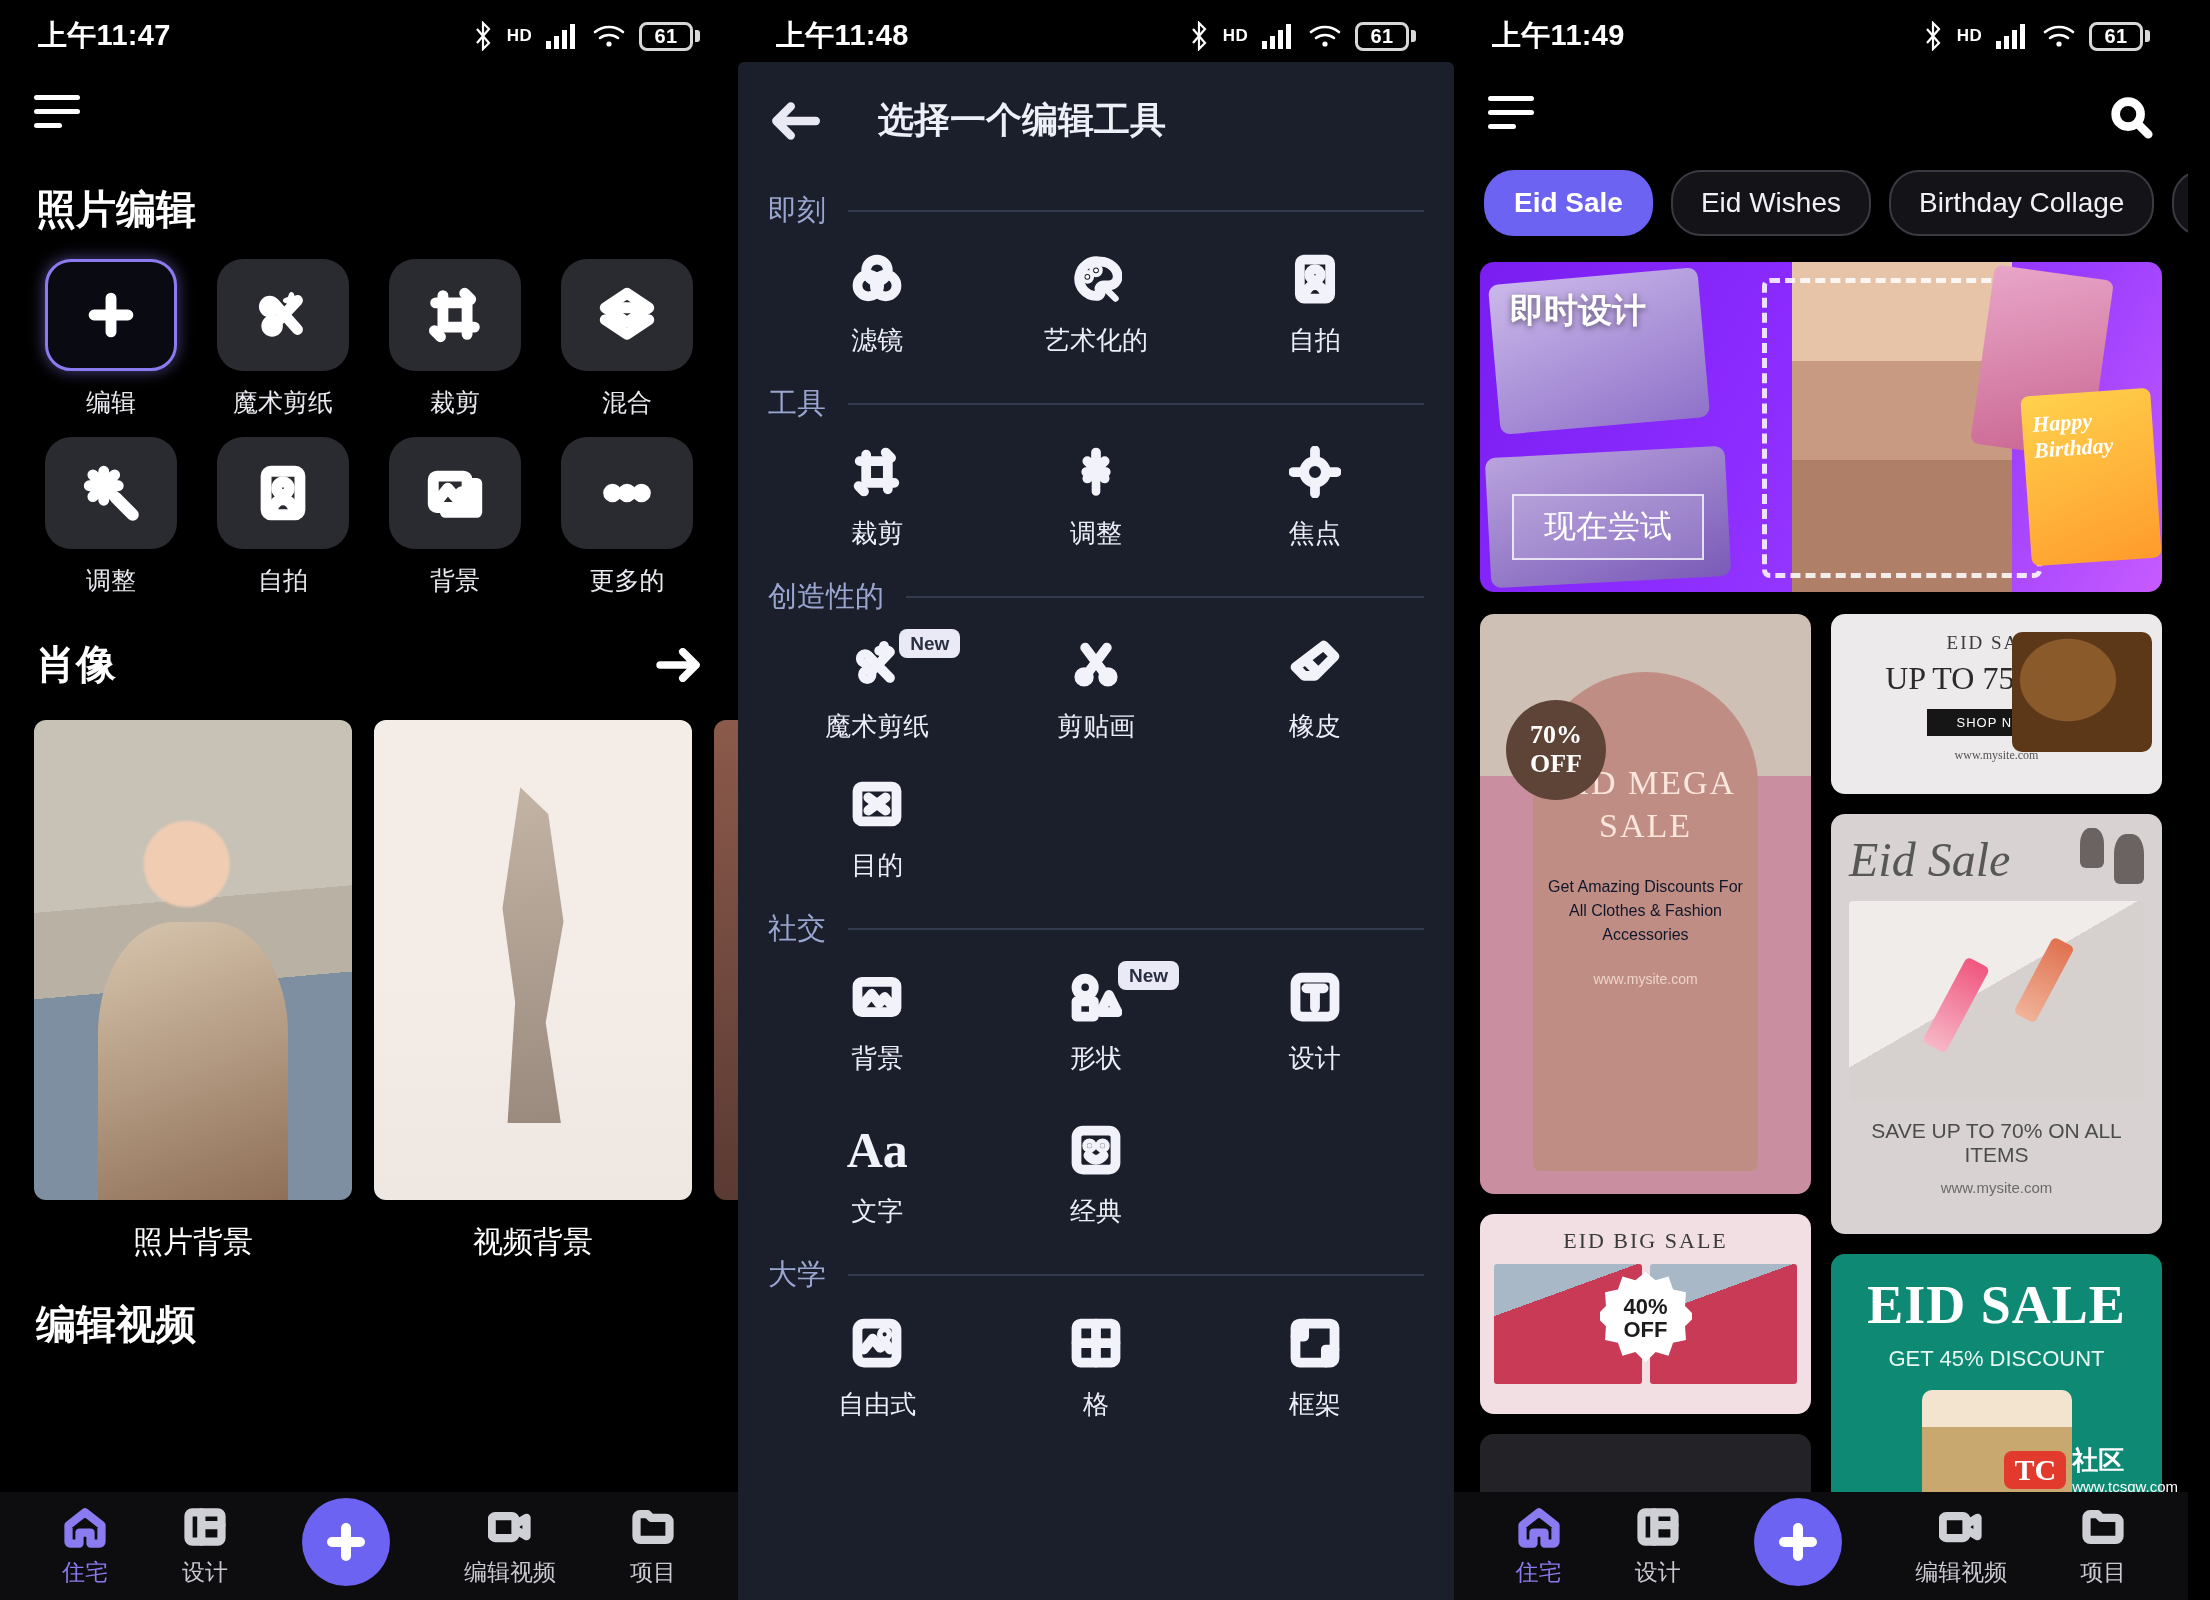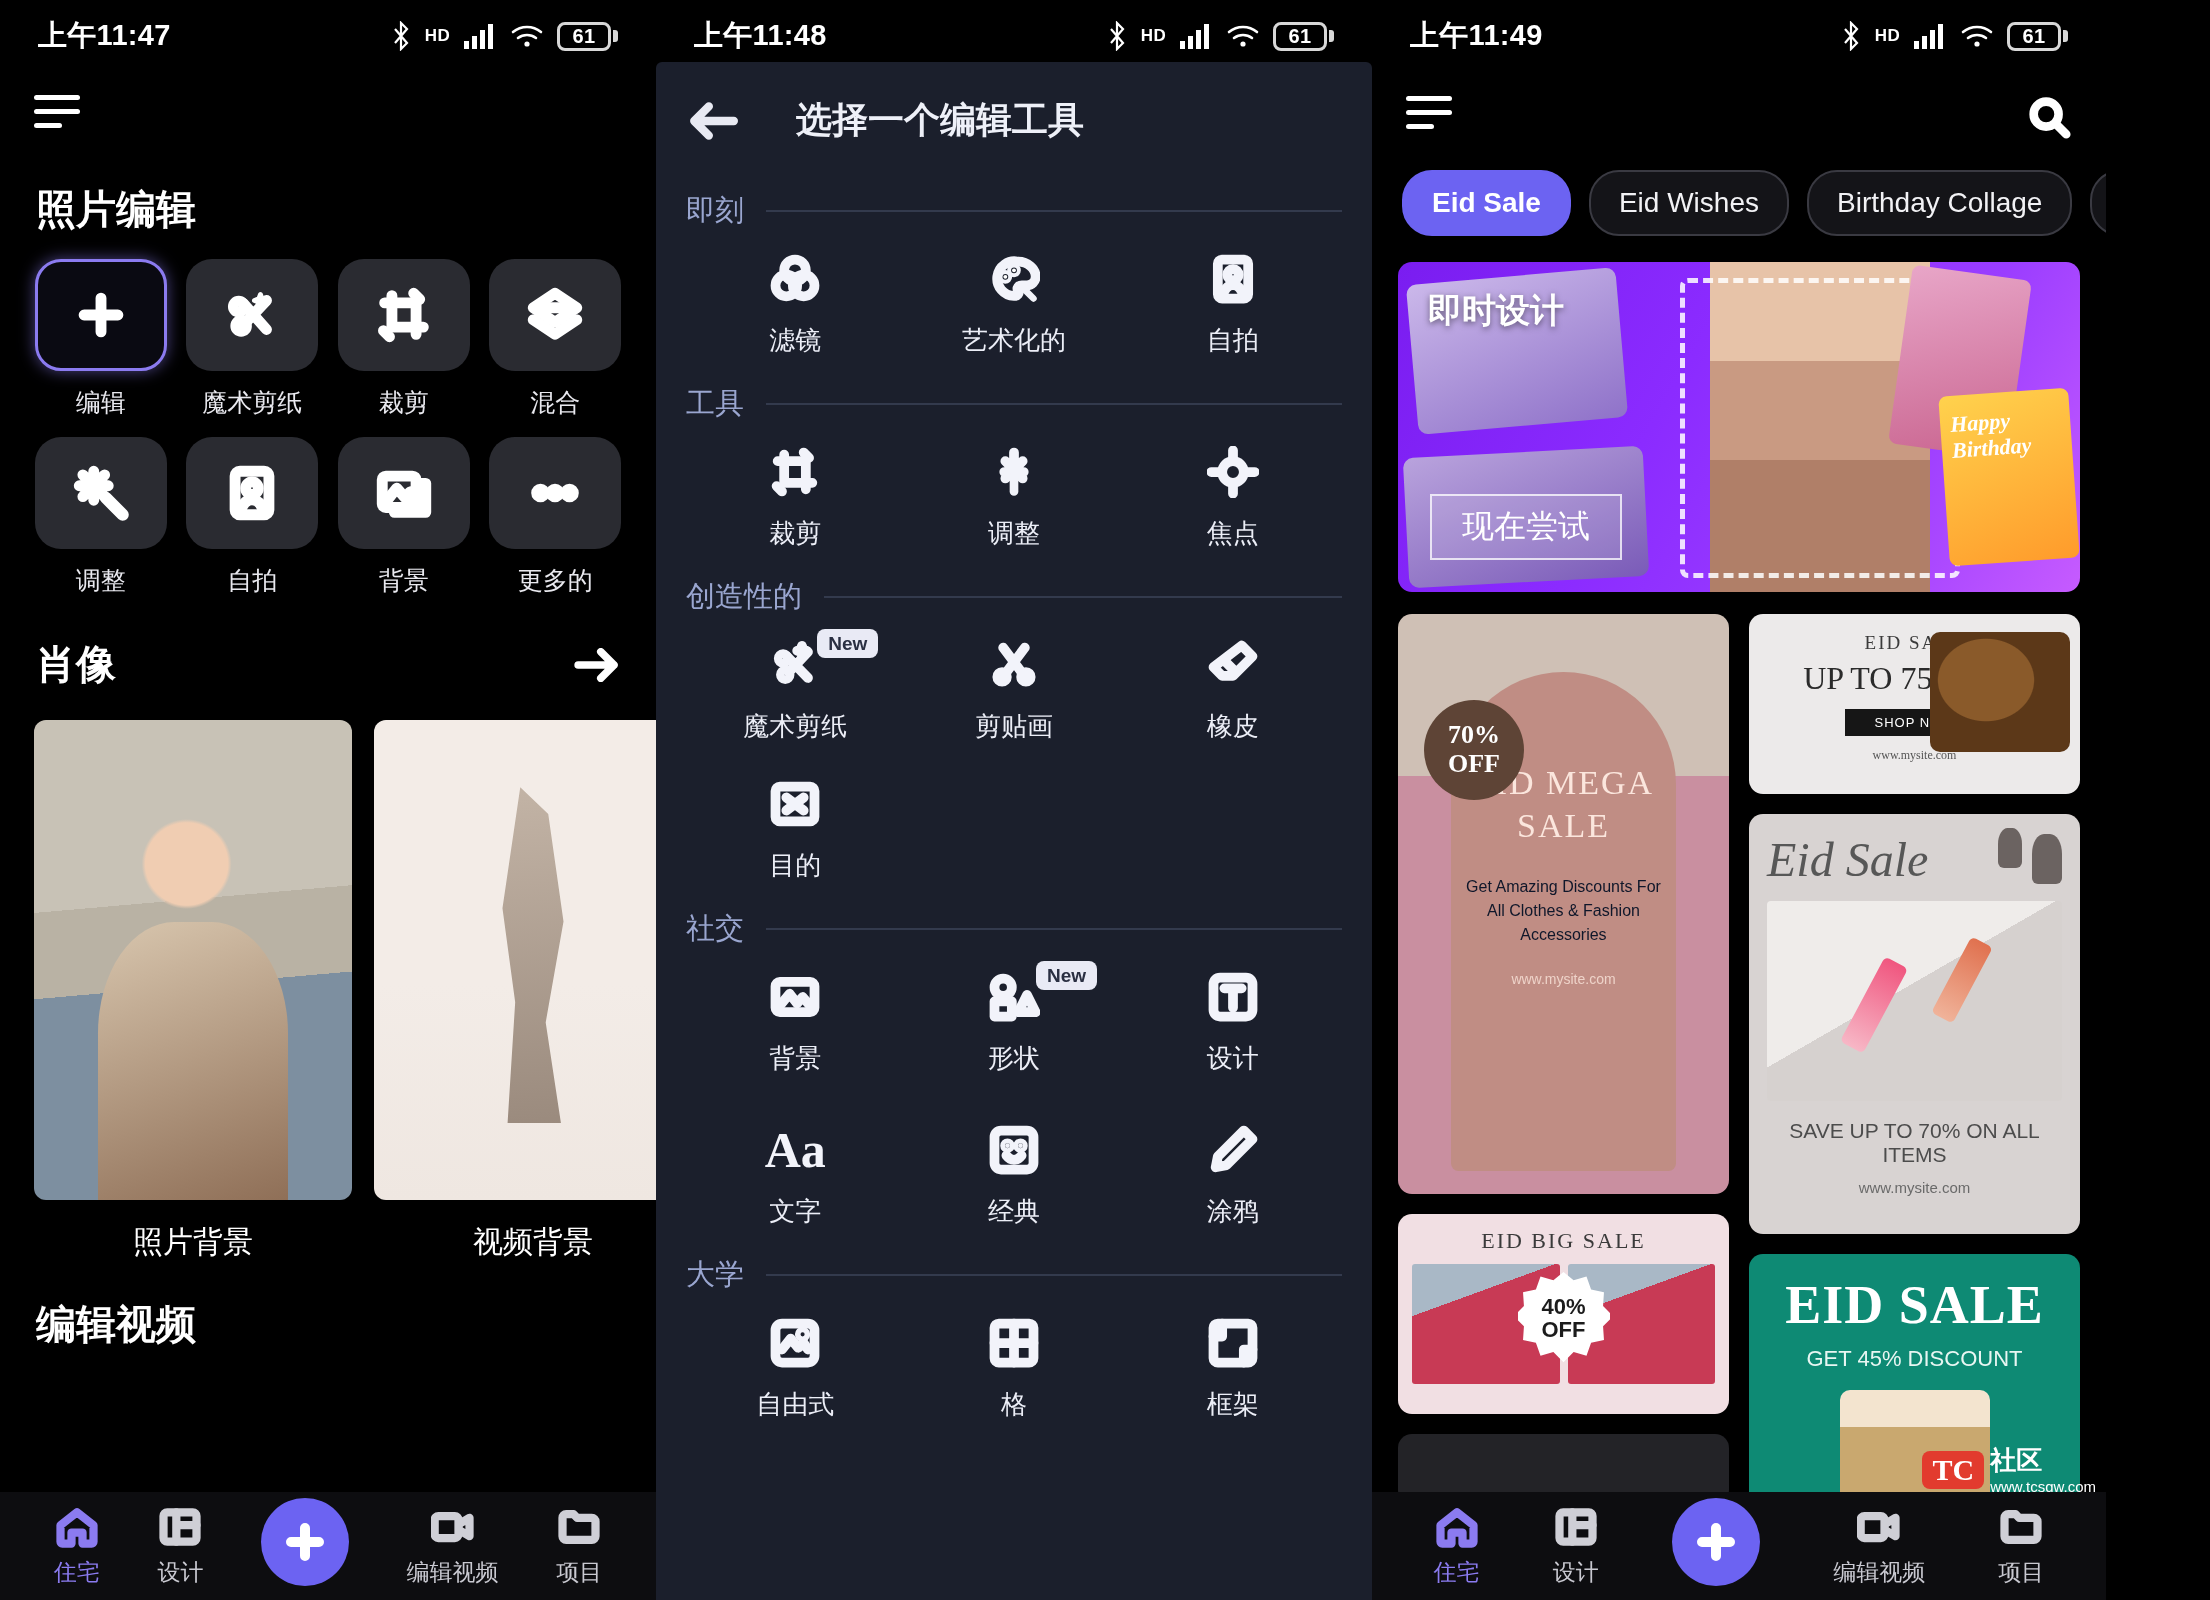--- a/index.html
+++ b/index.html
@@ -2,21 +2,21 @@
 <html><head>
 <meta charset="utf-8">
 <style>
   * { box-sizing: border-box; margin:0; padding:0; }
   html,body { width:2210px; height:1600px; background:#000; overflow:hidden;
               font-family:"Liberation Sans","DejaVu Sans",sans-serif; }
   .screens { display:flex; width:2210px; height:1600px; }
 
   
   .panel { position:relative; height:1600px; overflow:hidden; background:#000; }
-  .p1 { width:656px; }
+  .p1 { width:738px; }
   .p2 { width:716px; }
   .p3 { width:734px; }
 
   .statusbar { height:72px; display:flex; align-items:center;
                justify-content:space-between; padding:0 38px; color:#fff;
                font-size:29px; font-weight:600; letter-spacing:.3px; }
   .sb-right { display:flex; align-items:center; gap:13px; }
   .sb-icon { display:block; }
   .batt { display:flex; align-items:center; }
   .batt-body { width:54px; height:29px; border:3px solid #d8d8d8; border-radius:8px;
@@ -555,26 +555,20 @@
         </div>
         <div class="t3" style="margin-top:14px">
           <svg class="ico" viewBox="0 0 24 24">
               <rect x="3" y="3" width="18" height="18" rx="3"></rect>
               <circle cx="9" cy="10" r="1.1" fill="#f2f3fa"></circle>
               <circle cx="15" cy="10" r="1.1" fill="#f2f3fa"></circle>
               <path d="M8.5 14.5c1 1.3 2 2 3.5 2s2.5-.7 3.5-2"></path>
             </svg>
           <span class="t3-label">经典</span>
         </div>
-        <div class="t3" style="margin-top:14px">
-          <svg class="ico" viewBox="0 0 24 24">
-              <path d="M17 3l4 4-12 12-5 1 1-5z"></path>
-            </svg>
-          <span class="t3-label">涂鸦</span>
-        </div>
       </div>
 
       <div class="sec-row">
         <span class="sec-name">大学</span>
         <span class="sec-rule"></span>
       </div>
       <div class="grid3">
         <div class="t3">
           <svg class="ico" viewBox="0 0 24 24">
               <rect x="3" y="3" width="18" height="18" rx="3"></rect>

